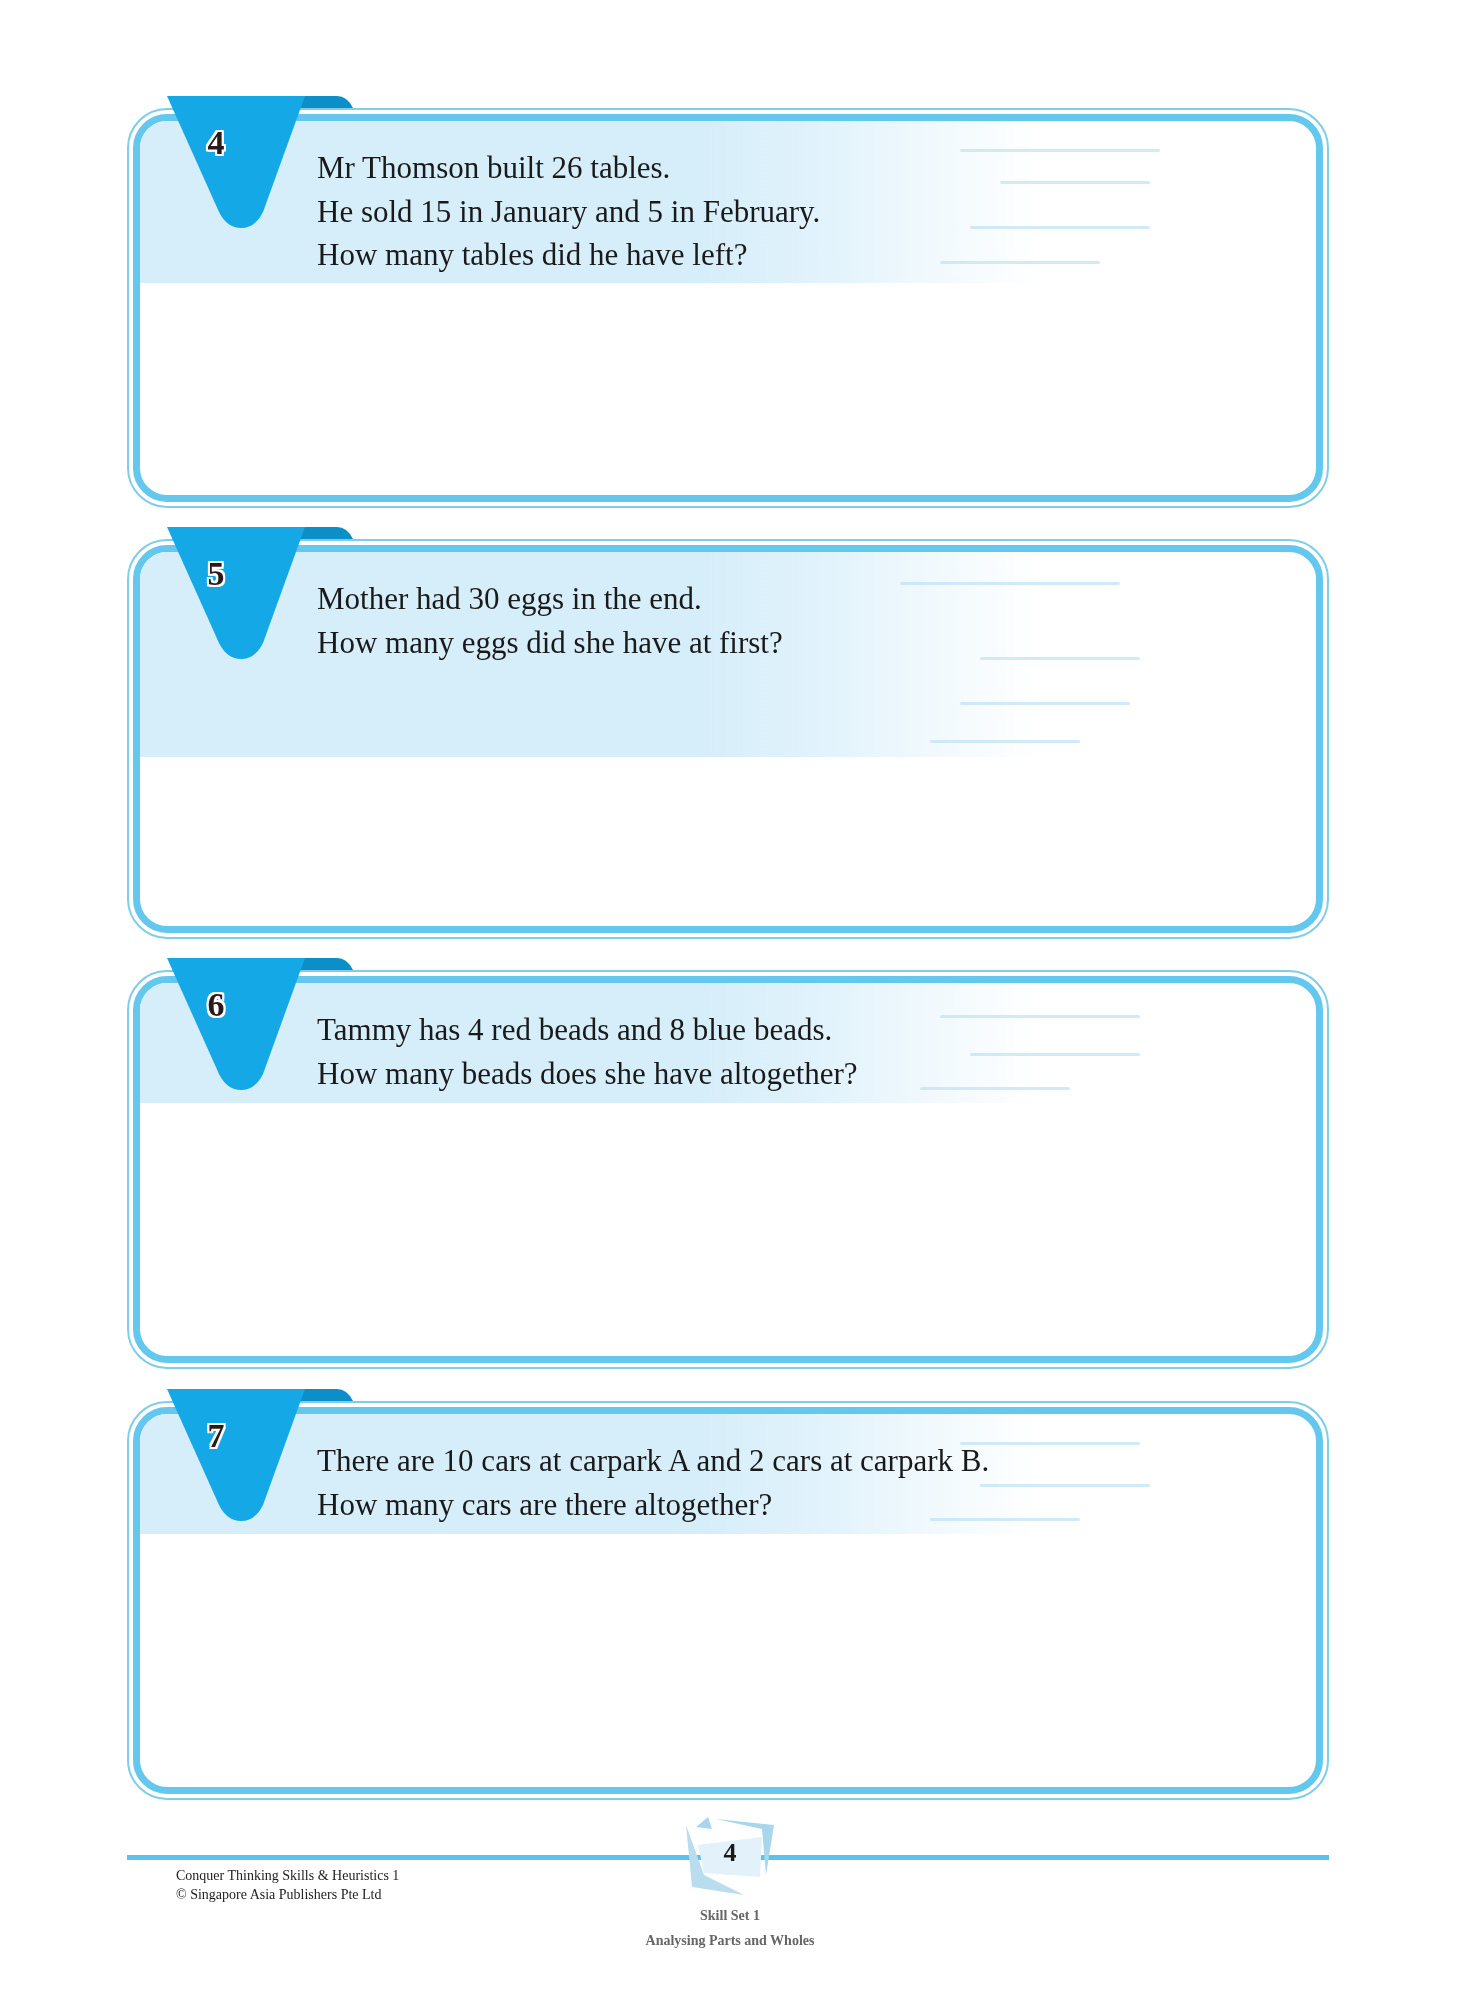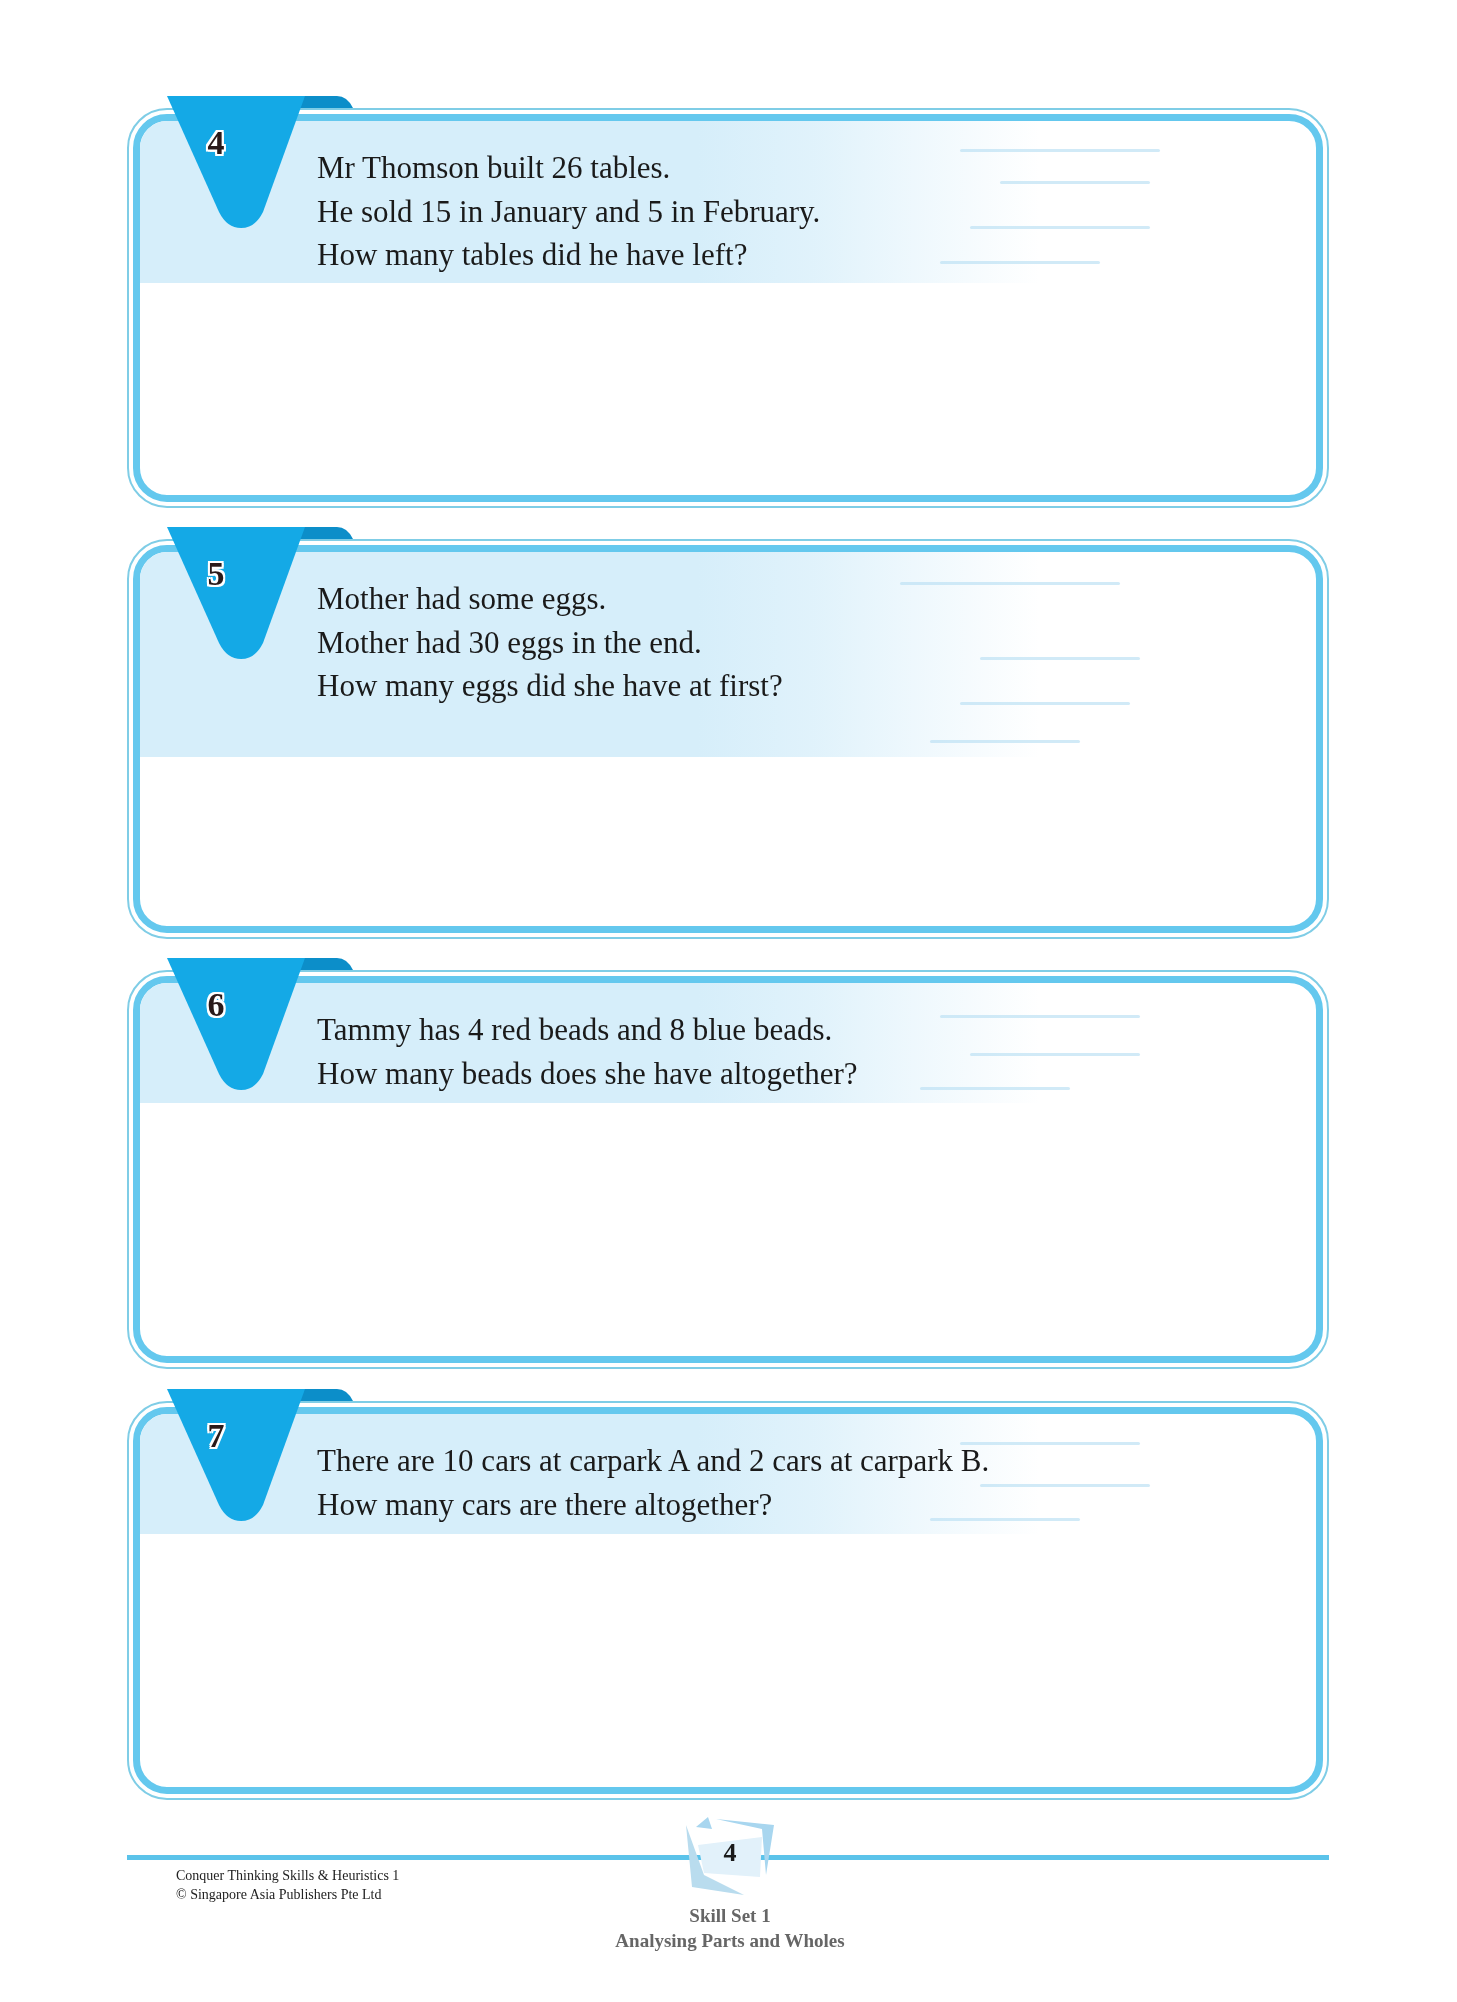--- a/index.html
+++ b/index.html
@@ -117,21 +117,21 @@
       font-size: 26px;
       color: #1a1a1a;
     }
     .skill-set {
       position: absolute;
       left: 560px;
       top: 1903px;
       width: 340px;
       text-align: center;
       font-weight: bold;
-      font-size: 19px;
+      font-size: 14px;
       line-height: 25px;
       color: #666;
     }
   </style>
 </head>
 <body>
 
 <div class="question-box" style="top:108px; height:400px;">
   <div class="box-outer"></div>
   <div class="box-inner">
@@ -165,21 +165,20 @@
     <div class="streak" style="left:790px; top:188px; width:150px;"></div>
   </div>
   <div class="ribbon">
     <svg width="190" height="135" viewBox="0 0 190 135">
       <path d="M128 2 L172 2 Q182 2 188 14 L130 14 Z" fill="#0c8ec9"></path>
       <path d="M2 2 L140 2 L98 118 Q90 134 76 134 Q62 134 54 118 Z" fill="#14a9e6"></path>
     </svg>
   </div>
   <div class="q-number">5</div>
   <div class="q-text">
-    <span class="q-line">Mother had some eggs.</span>
     <span class="q-line">Mother had 30 eggs in the end.</span>
     <span class="q-line">How many eggs did she have at first?</span>
   </div>
 </div>
 
 <div class="question-box" style="top:970px; height:399px;">
   <div class="box-outer"></div>
   <div class="box-inner">
     <div class="highlight-band" style="height:120px;"></div>
     <div class="streak" style="left:800px; top:32px; width:200px;"></div>

